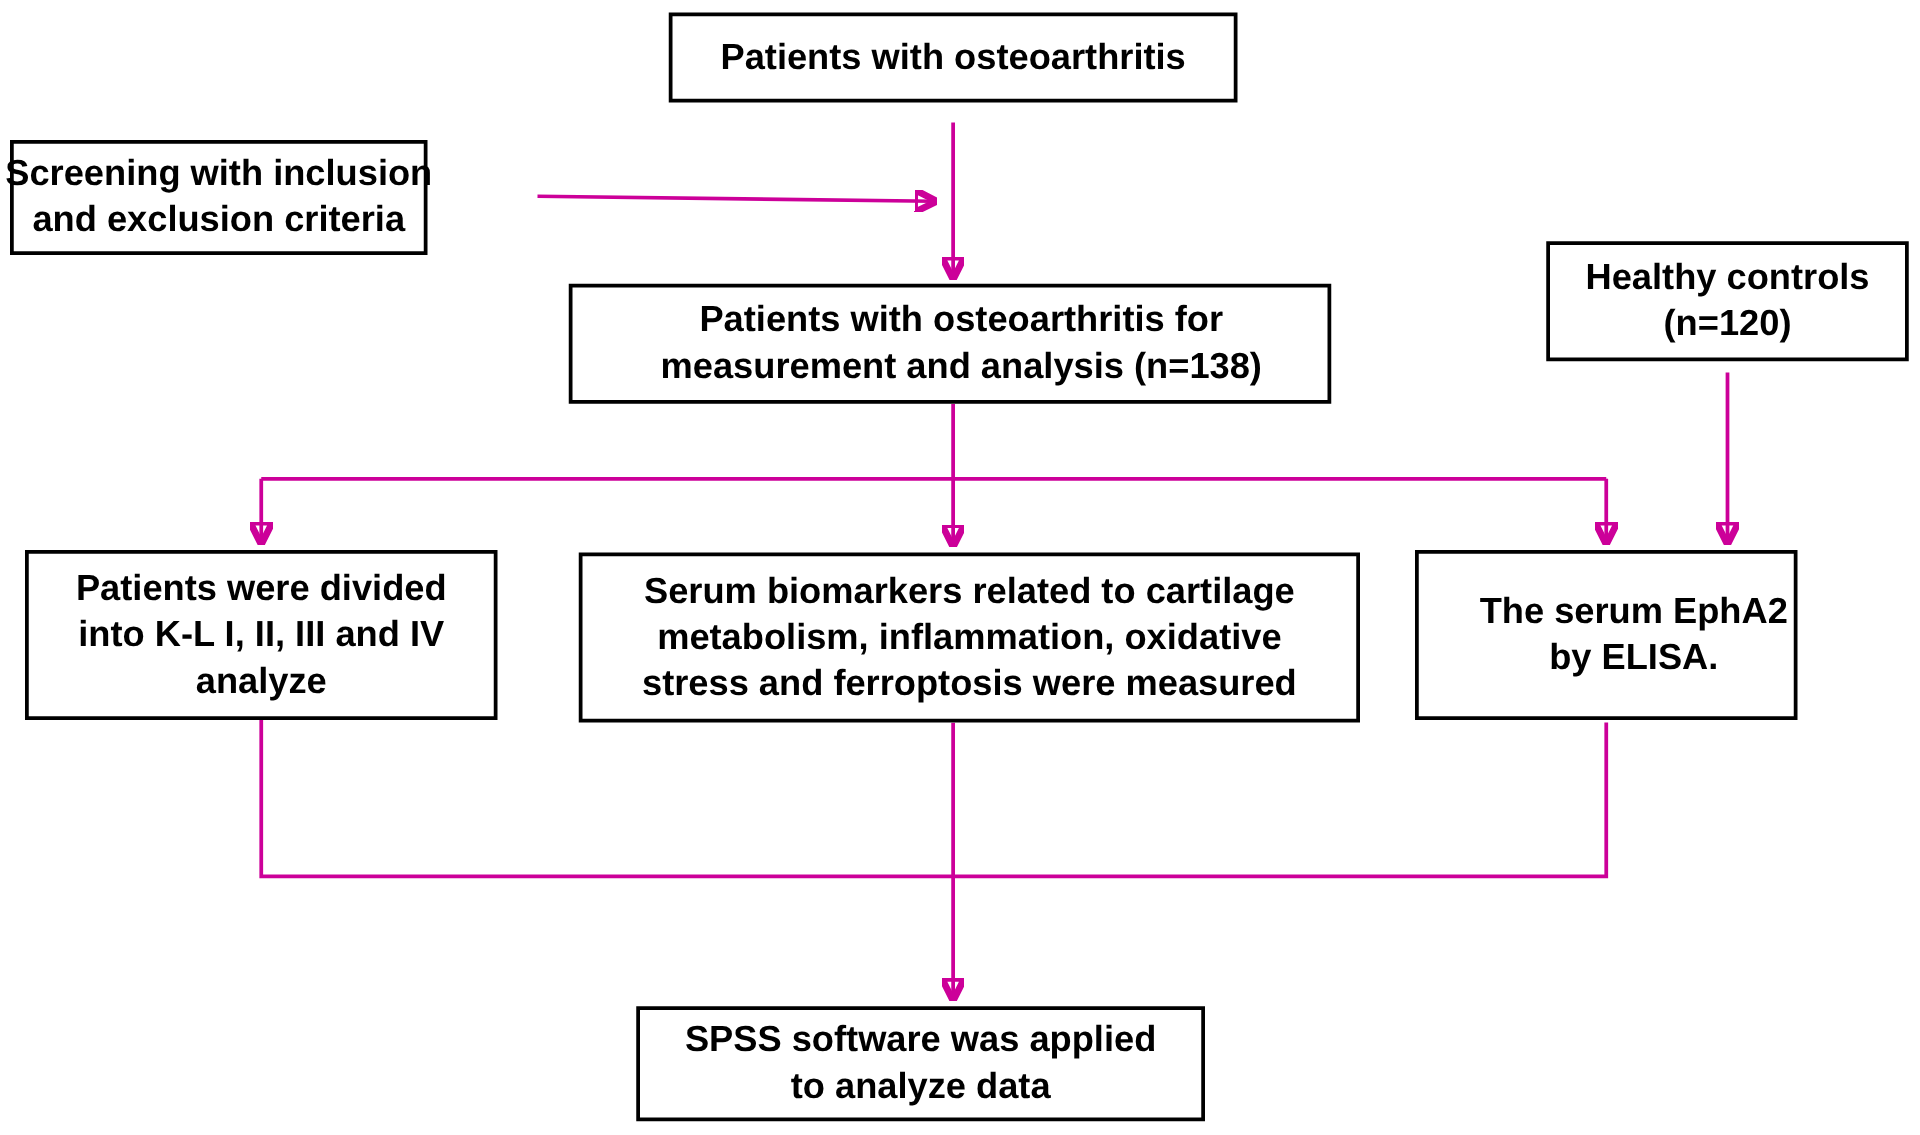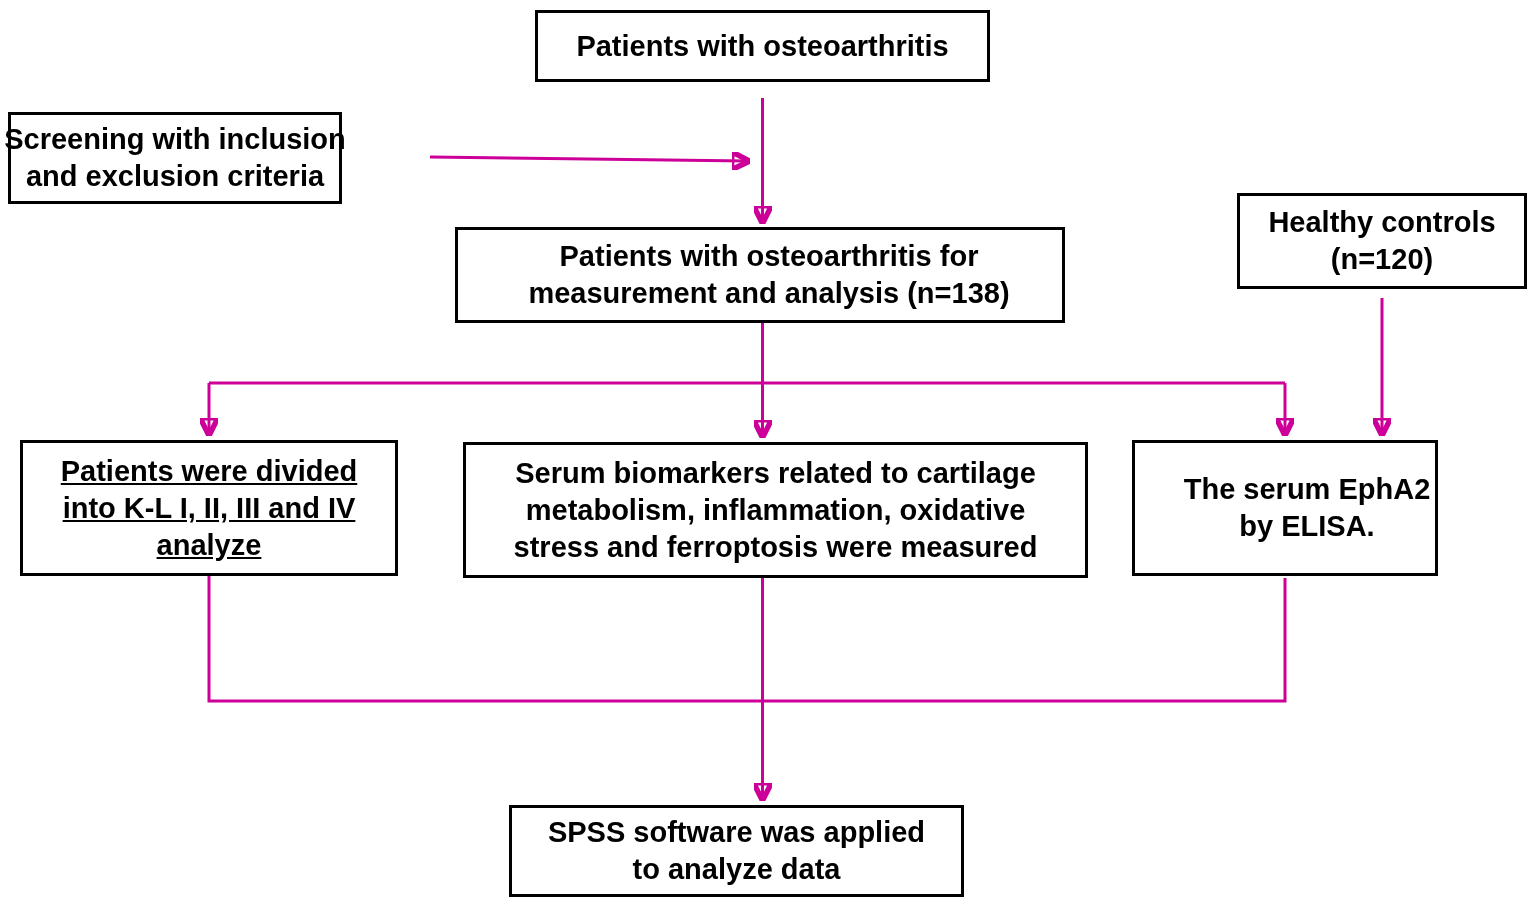--- a/index.html
+++ b/index.html
@@ -44,21 +44,21 @@
     justify-content: center;
     align-items: center;
     padding: 0 4px;
     white-space: nowrap;
   }
   
   .b-screened    { left: 535px;  top: 10px;  width: 455px; height: 72px;  }
   .b-criteria    { left: 8px;    top: 112px; width: 334px; height: 92px;  }
   .b-measurement { left: 455px;  top: 227px; width: 610px; height: 96px; padding-left: 22px;  }
   .b-healthy     { left: 1237px; top: 193px; width: 290px; height: 96px;  }
-  .b-klgroups    { left: 20px;   top: 440px; width: 378px; height: 136px; text-decoration: underline; }
+  .b-klgroups    { left: 20px;   top: 440px; width: 378px; height: 136px; }
   .b-serum       { left: 448px;  top: 442px; width: 625px; height: 136px; margin-left: 15px; }
   .b-elisa       { left: 1132px; top: 440px; width: 306px; height: 136px; padding-left: 48px; }
   .b-spss        { left: 509px;  top: 805px; width: 455px; height: 92px;  }
 </style>
 </head>
 <body>
 
 <div class="canvas">
 
   <svg class="connectors" viewBox="0 0 1536 908" xmlns="http://www.w3.org/2000/svg">

